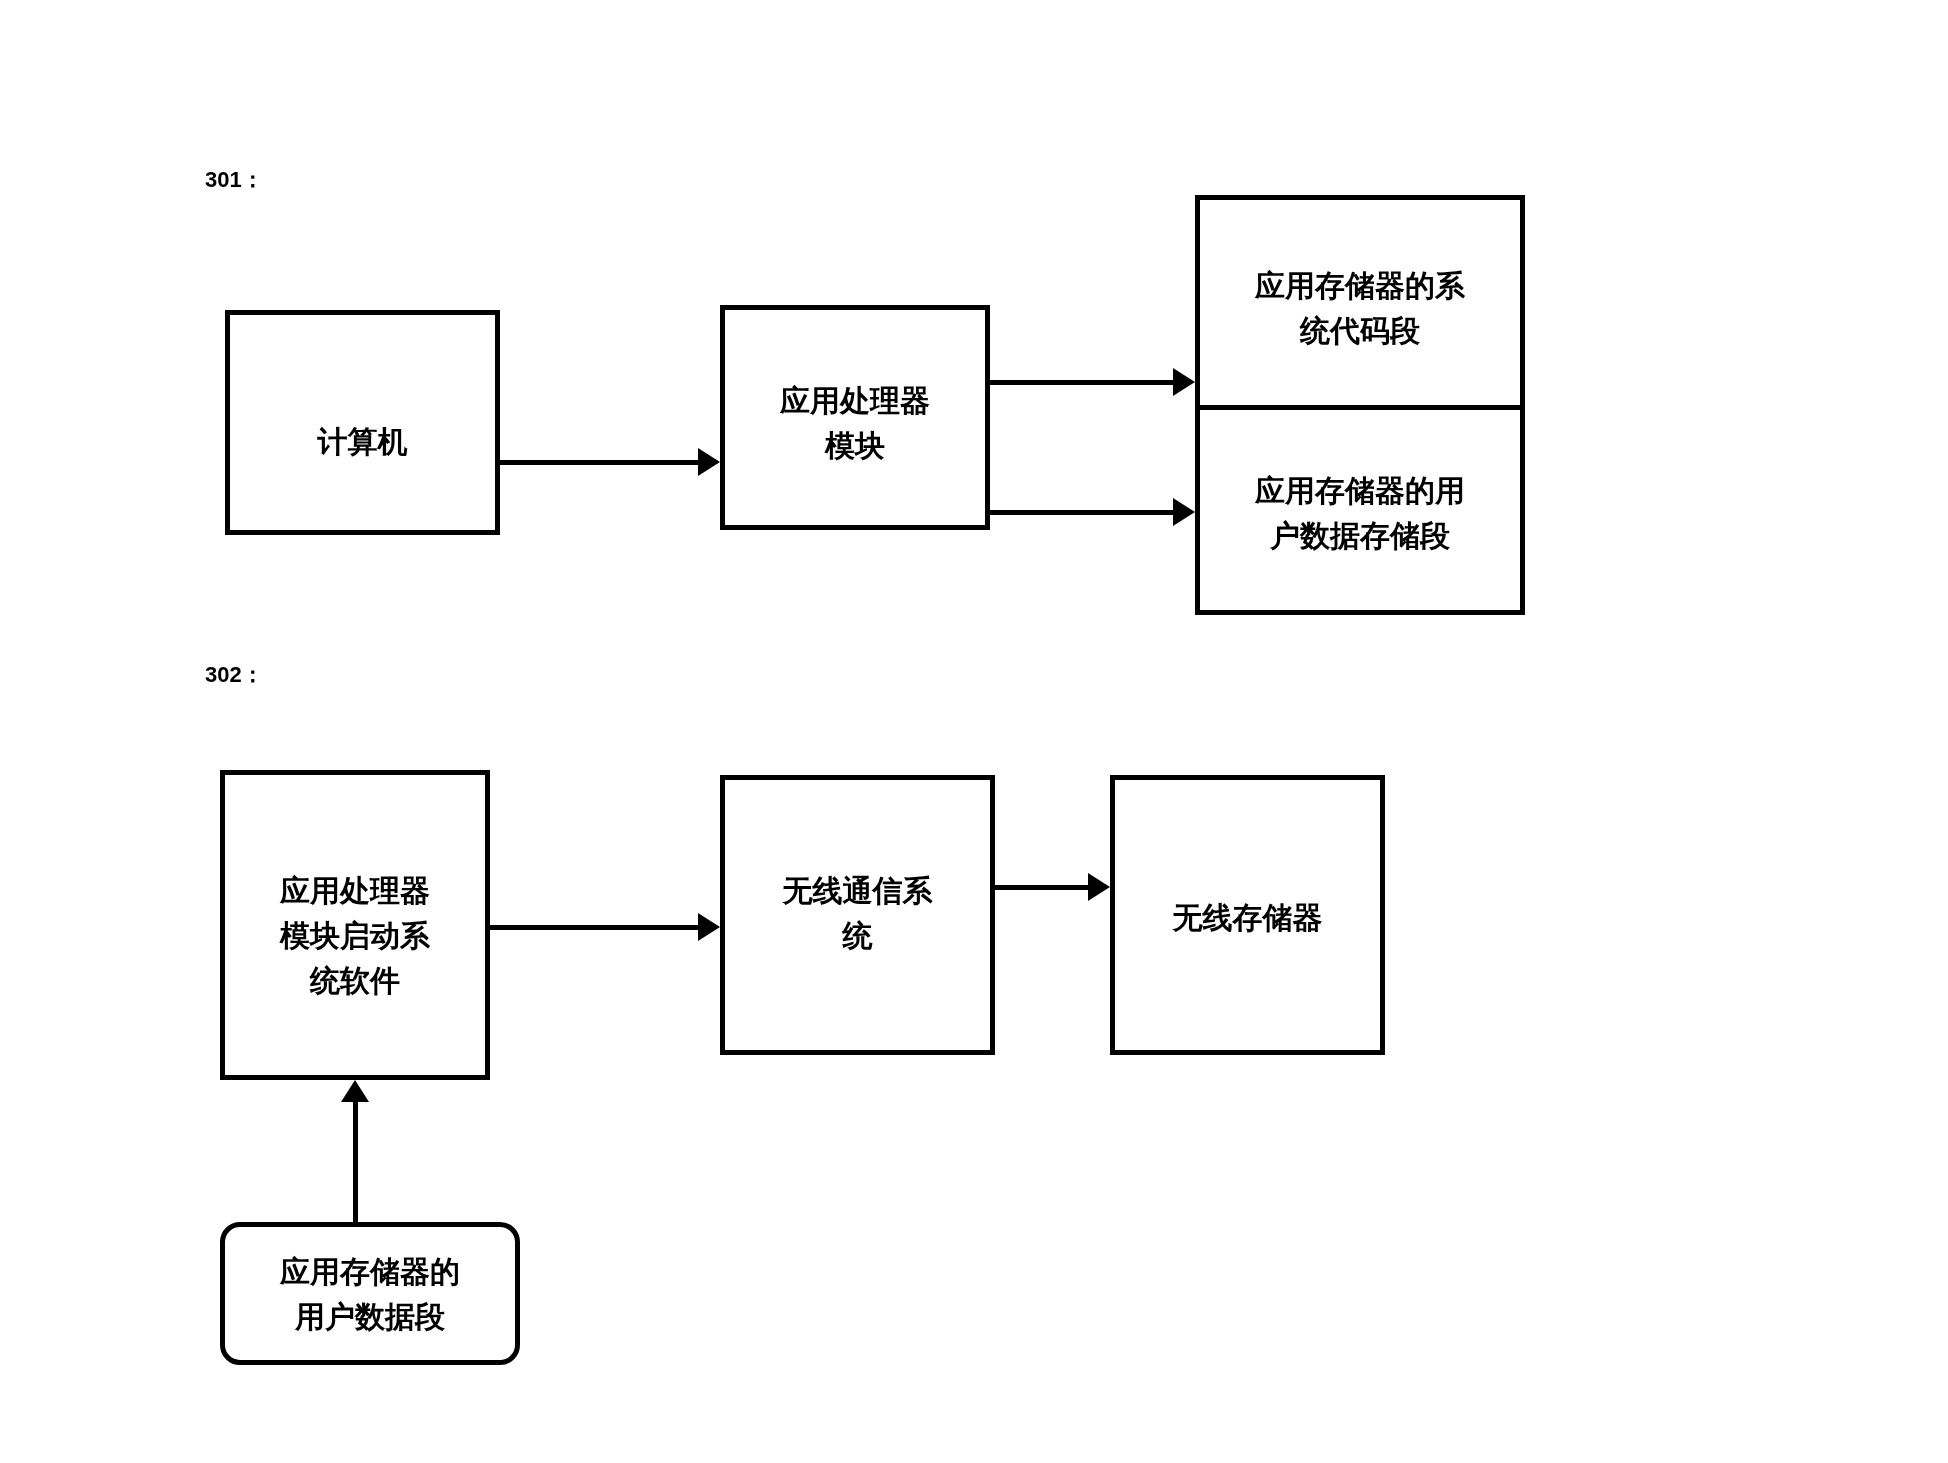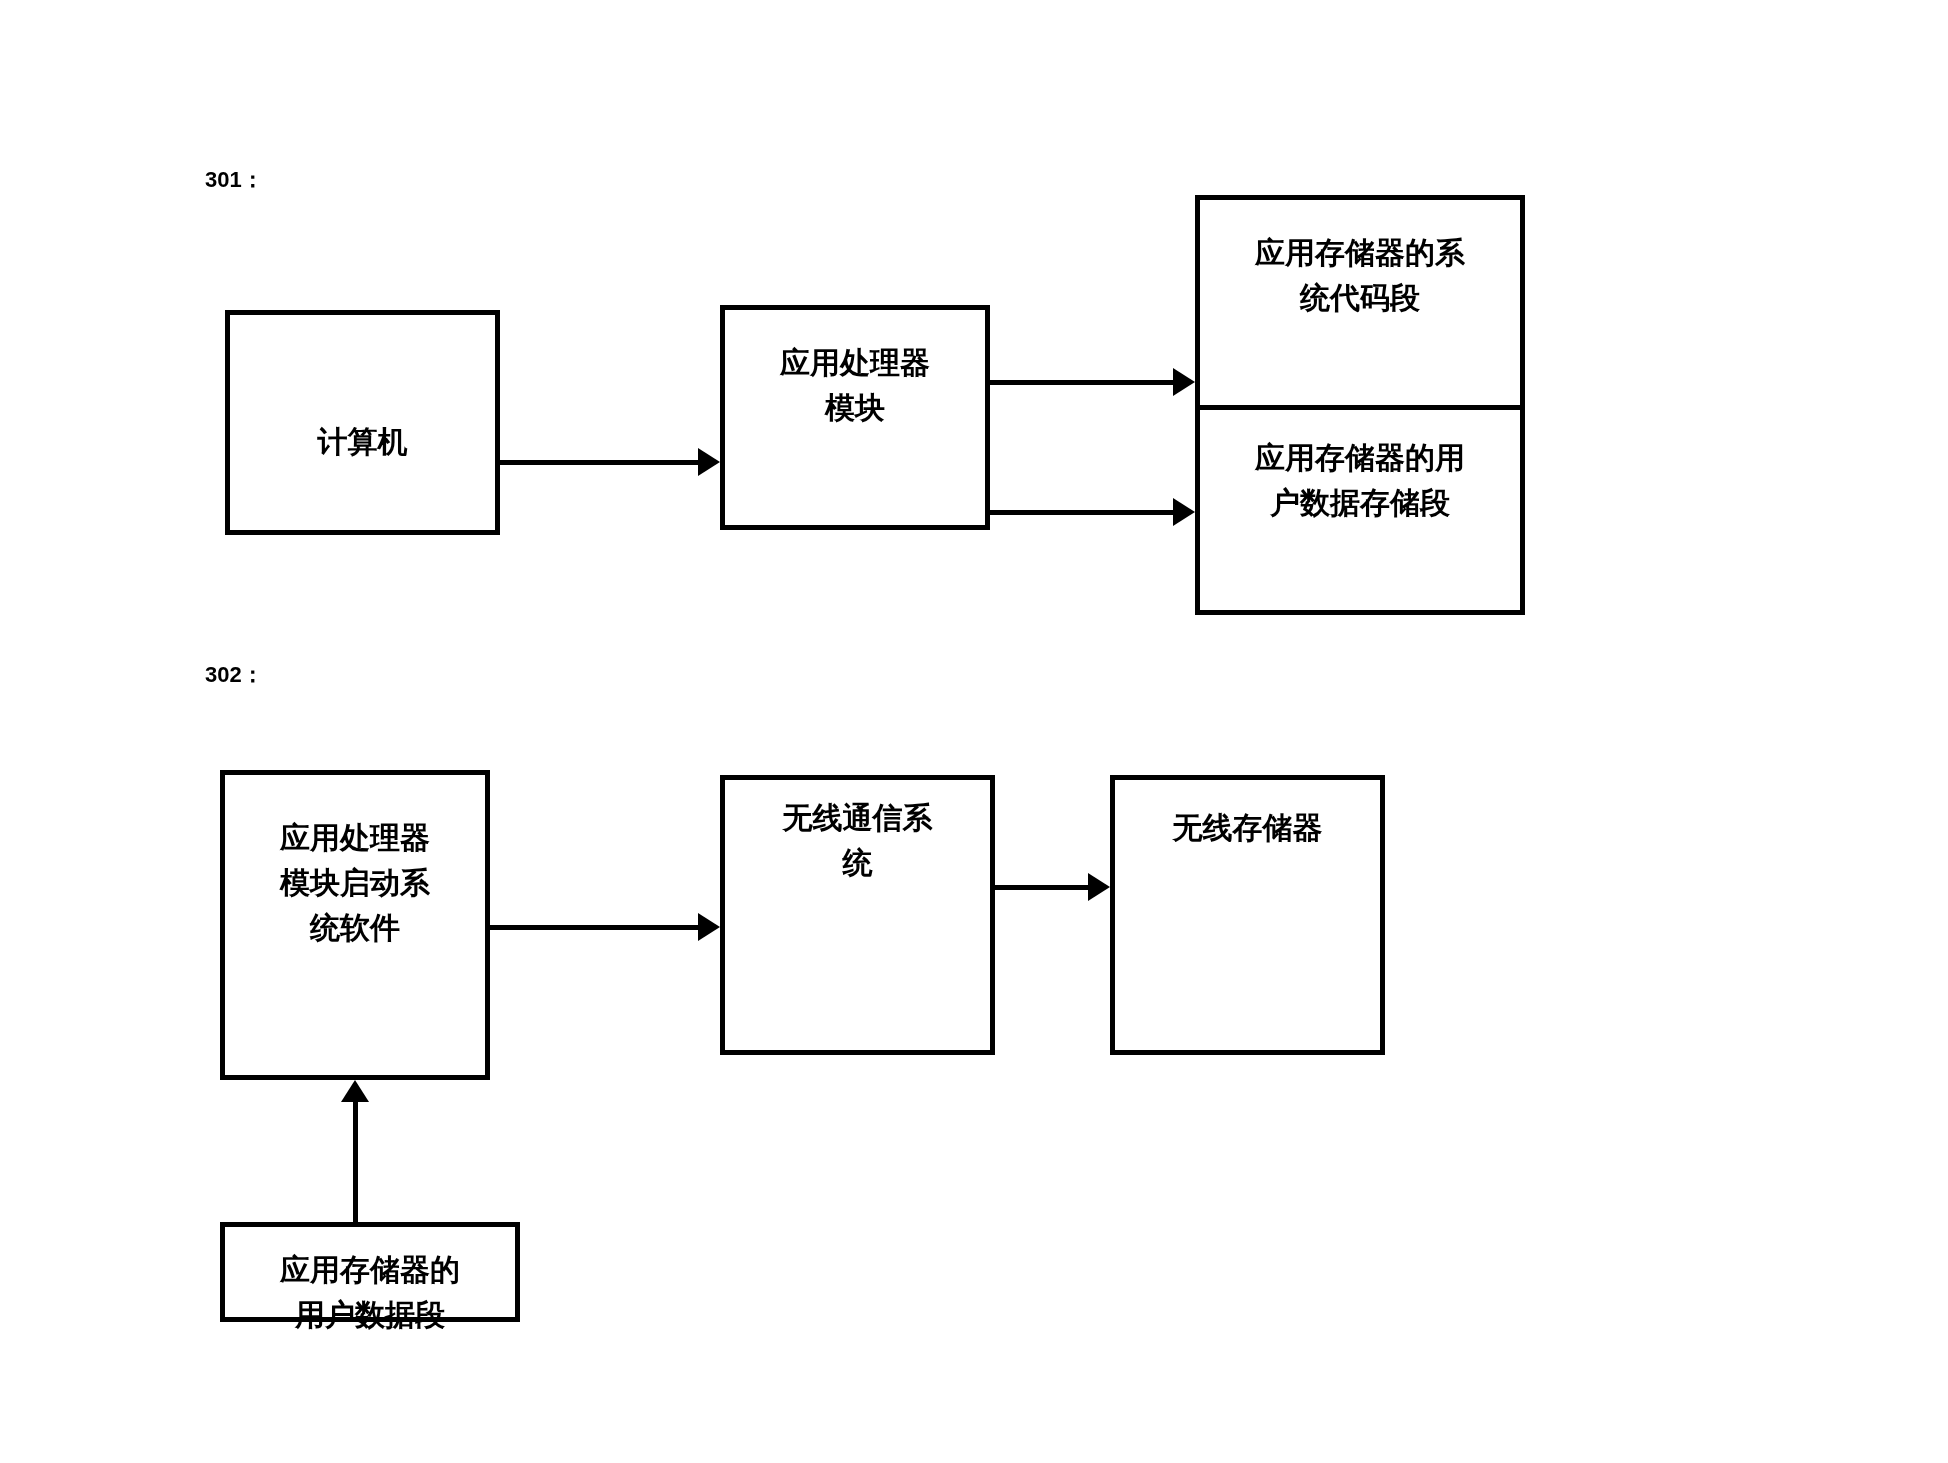--- a/index.html
+++ b/index.html
@@ -14,21 +14,21 @@
       position: absolute;
       font-size: 22px;
       font-weight: bold;
       color: #000;
     }
     .box {
       position: absolute;
       border: 5px solid #000;
       background: #fff;
       display: flex;
-      align-items: flex-start;
+      align-items: center;
       justify-content: center;
       padding: 20px 15px;
       text-align: center;
       font-size: 30px;
       font-weight: bold;
       color: #000;
       line-height: 1.5;
     }
     .box.center { align-items: center; }
     .arrow-line-h {
@@ -89,21 +89,21 @@
 
 <div class="box" style="left:720px; top:775px; width:275px; height:280px; padding-top:15px;">
   <span style="white-space:pre-line;">无线通信系
 统</span>
 </div>
 
 <div class="box" style="left:1110px; top:775px; width:275px; height:280px; padding-top:25px;">
   <span style="white-space:pre-line;">无线存储器</span>
 </div>
 
-<div class="box" style="left:220px; top:1222px; width:300px; height:100px; padding-top:20px;">
+<div class="box" style="left:220px; top:1222px; width:300px; height:143px; padding-top:20px;border-radius:20px;">
   <span style="white-space:pre-line;">应用存储器的
 用户数据段</span>
 </div>
 
 <div class="arrow-line-h" style="left:500px; top:460px; width:198px;"></div>
 <div class="arrow-head-right" style="left:698px; top:448px;"></div>
 
 <div class="arrow-line-h" style="left:990px; top:380px; width:183px;"></div>
 <div class="arrow-head-right" style="left:1173px; top:368px;"></div>
 

